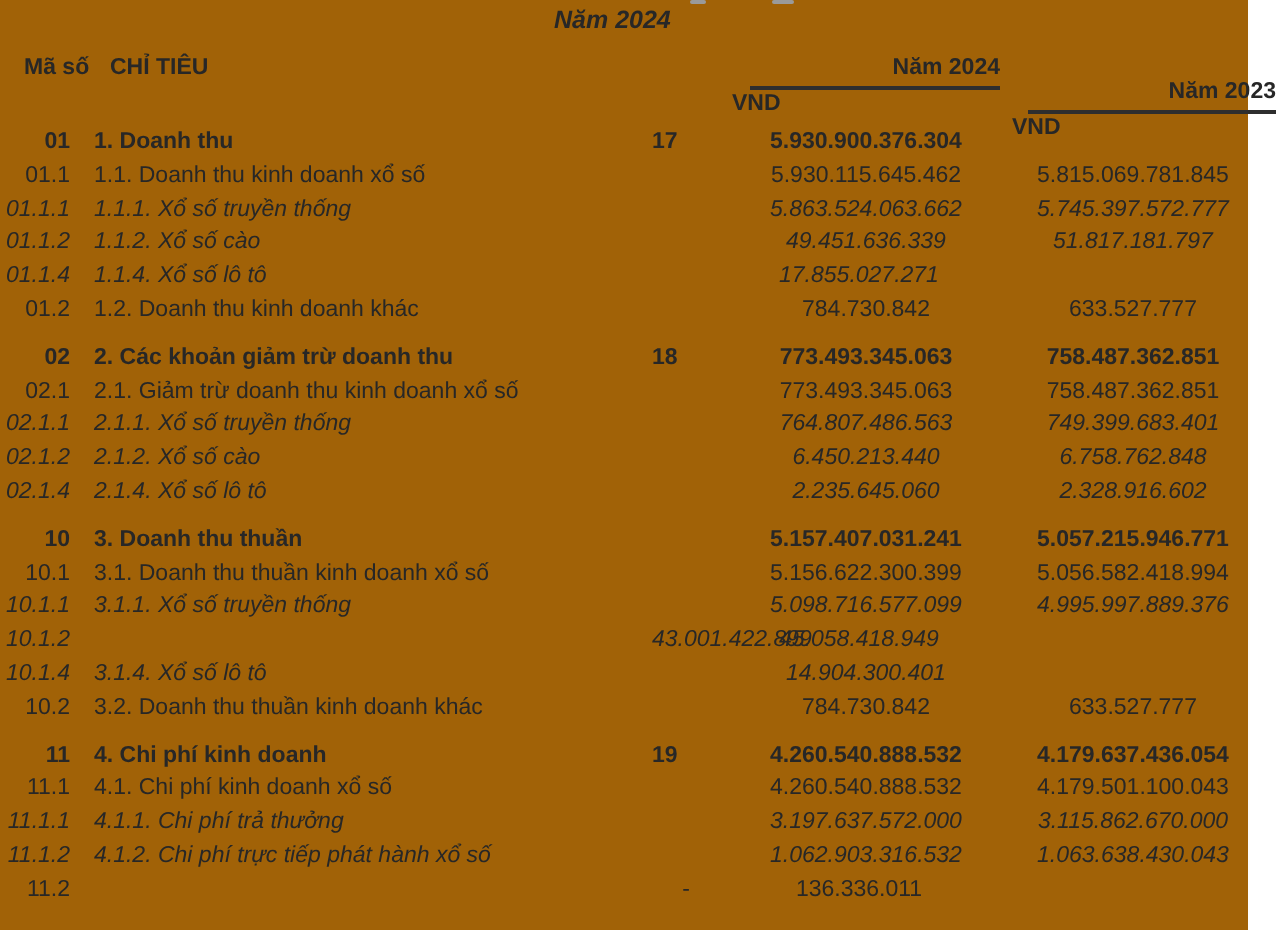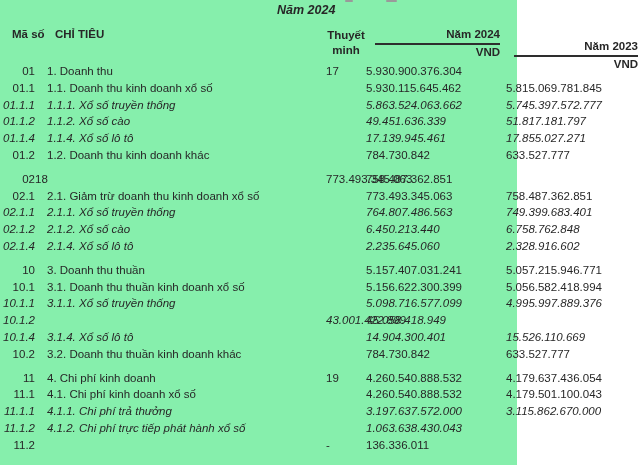--- a/index.html
+++ b/index.html
@@ -2,21 +2,21 @@
 <html><head>
 <meta charset="utf-8">
 <style>
   html,body { margin:0; padding:0; background:#ffffff; }
   body {
     width:640px; height:465px; overflow:hidden;
     font-family:"Liberation Sans", sans-serif;
     color:#272727;
     -webkit-font-smoothing:antialiased;
   }
-  .page { position:relative; width:517px; height:465px; background:#86efac; }
+  .page { position:relative; width:624px; height:465px; background:#a16207; }
 
   
   .artifact { position:absolute; top:0; height:2px; background:#9a9a9a; border-radius:1px; }
   .artifact.a1 { left:345px; width:8px; }
   .artifact.a2 { left:386px; width:11px; }
 
   .page-title {
     position:absolute; top:3px; left:277px;
     font-size:12.5px; font-weight:700; font-style:italic;
     white-space:nowrap;
@@ -26,59 +26,55 @@
   .thead { position:absolute; top:26px; left:0; width:640px; height:36px; font-weight:700; font-size:11.5px; }
   .h-code { position:absolute; left:12px; top:2px; }
   .h-item { position:absolute; left:55px; top:2px; }
   .h-note { position:absolute; left:326px; top:2px; width:40px; text-align:center; line-height:15px; }
   .ycell  { position:absolute; top:2px; }
   .ycell.y24 { left:366px; width:140px; }
   .ycell.y23 { left:506px; width:134px;margin-top:12px; }
   .ylabel { text-align:right; border-bottom:2px solid #2e2e2e; padding-bottom:2px; line-height:13px; }
   .y24 .ylabel { margin-left:9px; margin-right:6px; }
   .y23 .ylabel { margin-left:8px; margin-right:2px; }
-  .yvnd { text-align:right; line-height:15px; }
+  .yvnd { text-align:left; line-height:15px; }
   .y24 .yvnd { margin-right:6px; }
   .y23 .yvnd { margin-right:2px; }
 
   
   .tbody { position:absolute; top:63px; left:0; width:640px; }
   .row {
     display:grid;
     grid-template-columns:35px 291px 40px 140px 134px;
     line-height:16.8px; font-size:11.5px;
     white-space:nowrap;
   }
   .row.section-start { margin-top:7px; }
   .c-code { text-align:right; }
   .c-item { padding-left:12px; overflow:hidden; }
   .c-note { text-align:left; }
-  .c-val  { text-align:left; }
+  .c-val  { text-align:center; }
   .c-val.v24 { padding-right:6px; }
   .c-val.v23 { padding-right:13px; }
-  .style-bold   { font-weight:400; }
+  .style-bold   { font-weight:700; }
   .style-italic { font-style:italic; }
 </style>
 </head>
 <body>
 
 <div class="page">
 
   <div class="artifact a1"></div>
   <div class="artifact a2"></div>
 
   <div class="page-title">Năm 2024</div>
 
   <div class="thead">
     <span class="h-code">Mã số</span>
     <span class="h-item">CHỈ TIÊU</span>
-    <div class="h-note">
-      <div>Thuyết</div>
-      <div>minh</div>
-    </div>
     <div class="ycell y24">
       <div class="ylabel">Năm 2024</div>
       <div class="yvnd">VND</div>
     </div>
     <div class="ycell y23">
       <div class="ylabel">Năm 2023</div>
       <div class="yvnd">VND</div>
     </div>
   </div>
 
@@ -107,32 +103,32 @@
       <span class="c-code cell-code">01.1.2</span>
       <span class="c-item cell-label">1.1.2. Xổ số cào</span>
       <span class="c-note cell-note"></span>
       <span class="c-val v24 cell-y2024">49.451.636.339</span>
       <span class="c-val v23 cell-y2023">51.817.181.797</span>
     </div>
       <div class="row style-italic">
       <span class="c-code cell-code">01.1.4</span>
       <span class="c-item cell-label">1.1.4. Xổ số lô tô</span>
       <span class="c-note cell-note"></span>
-      <span class="c-val v24 cell-y2024">17.139.945.461</span>
       <span class="c-val v23 cell-y2023">17.855.027.271</span>
     </div>
       <div class="row style-normal">
       <span class="c-code cell-code">01.2</span>
       <span class="c-item cell-label">1.2. Doanh thu kinh doanh khác</span>
       <span class="c-note cell-note"></span>
       <span class="c-val v24 cell-y2024">784.730.842</span>
       <span class="c-val v23 cell-y2023">633.527.777</span>
     </div>
       <div class="row style-bold section-start">
       <span class="c-code cell-code">02</span>
+      <span class="c-item cell-label">2. Các khoản giảm trừ doanh thu</span>
       <span class="c-note cell-note">18</span>
       <span class="c-val v24 cell-y2024">773.493.345.063</span>
       <span class="c-val v23 cell-y2023">758.487.362.851</span>
     </div>
       <div class="row style-normal">
       <span class="c-code cell-code">02.1</span>
       <span class="c-item cell-label">2.1. Giảm trừ doanh thu kinh doanh xổ số</span>
       <span class="c-note cell-note"></span>
       <span class="c-val v24 cell-y2024">773.493.345.063</span>
       <span class="c-val v23 cell-y2023">758.487.362.851</span>
@@ -183,21 +179,20 @@
       <span class="c-code cell-code">10.1.2</span>
       <span class="c-note cell-note"></span>
       <span class="c-val v24 cell-y2024">43.001.422.899</span>
       <span class="c-val v23 cell-y2023">45.058.418.949</span>
     </div>
       <div class="row style-italic">
       <span class="c-code cell-code">10.1.4</span>
       <span class="c-item cell-label">3.1.4. Xổ số lô tô</span>
       <span class="c-note cell-note"></span>
       <span class="c-val v24 cell-y2024">14.904.300.401</span>
-      <span class="c-val v23 cell-y2023">15.526.110.669</span>
     </div>
       <div class="row style-normal">
       <span class="c-code cell-code">10.2</span>
       <span class="c-item cell-label">3.2. Doanh thu thuần kinh doanh khác</span>
       <span class="c-note cell-note"></span>
       <span class="c-val v24 cell-y2024">784.730.842</span>
       <span class="c-val v23 cell-y2023">633.527.777</span>
     </div>
       <div class="row style-bold section-start">
       <span class="c-code cell-code">11</span>
@@ -217,20 +212,21 @@
       <span class="c-code cell-code">11.1.1</span>
       <span class="c-item cell-label">4.1.1. Chi phí trả thưởng</span>
       <span class="c-note cell-note"></span>
       <span class="c-val v24 cell-y2024">3.197.637.572.000</span>
       <span class="c-val v23 cell-y2023">3.115.862.670.000</span>
     </div>
       <div class="row style-italic">
       <span class="c-code cell-code">11.1.2</span>
       <span class="c-item cell-label">4.1.2. Chi phí trực tiếp phát hành xổ số</span>
       <span class="c-note cell-note"></span>
+      <span class="c-val v24 cell-y2024">1.062.903.316.532</span>
       <span class="c-val v23 cell-y2023">1.063.638.430.043</span>
     </div>
       <div class="row style-normal">
       <span class="c-code cell-code">11.2</span>
       <span class="c-note cell-note"></span>
       <span class="c-val v24 cell-y2024">-</span>
       <span class="c-val v23 cell-y2023">136.336.011</span>
     </div>
     </div>
 

